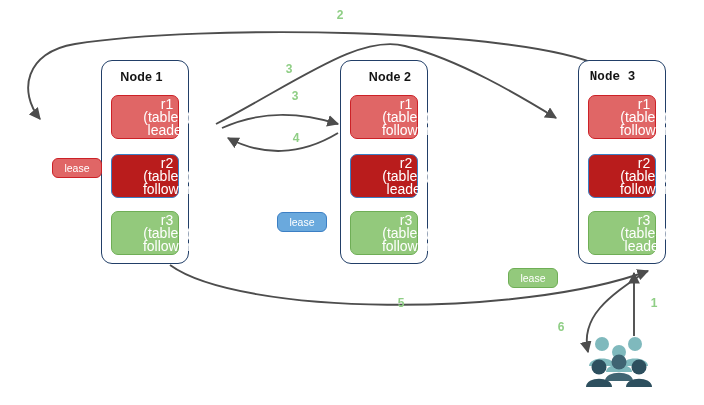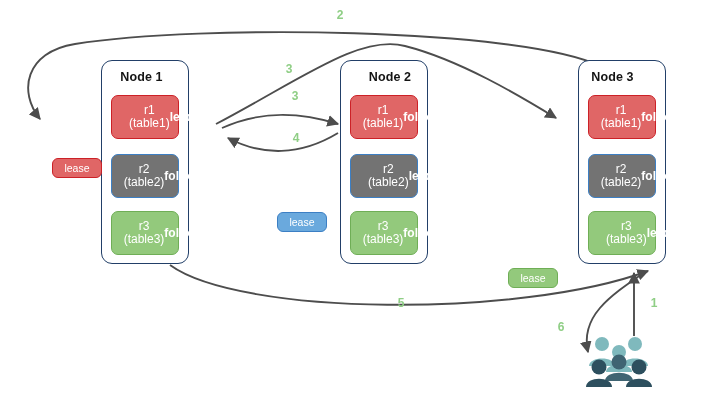--- a/index.html
+++ b/index.html
@@ -40,36 +40,36 @@
     font-size: 12.5px;
     font-weight: bold;
     color: #141414;
     letter-spacing: 0.1px;
   }
   .replica {
     position: absolute;
     box-sizing: border-box;
     border-radius: 7px;
     display: flex;
-    flex-direction: row;
+    flex-direction: column;
     align-items: center;
     justify-content: center;
-    font-size: 12px;
+    font-size: 14px;
     line-height: 13px;
     color: #ffffff;
     text-align: center;
     padding-left: 44px;
   }
-  .replica .line2 { display: block; font-weight: bold; }
+  .replica .line2 { display: block; }
   .rep-red {
     background: #e06666;
     border: 1.4px solid #cc2127;
   }
   .rep-blue {
-    background: #737373;
+    background: #b91c1c;
     border: 1.4px solid #3c7fc4;
   }
   .rep-green {
     background: #93c97c;
     border: 1.4px solid #6fae56;
   }
   .lease {
     position: absolute;
     box-sizing: border-box;
     border-radius: 6px;
@@ -159,21 +159,21 @@
   <div class="replica rep-blue" style="left:350px; top:154px; width:68px; height:44px;">
     <span>r2 (table2)</span>
     <span class="line2">leader</span>
   </div>
   <div class="replica rep-green" style="left:350px; top:211px; width:68px; height:44px;">
     <span>r3 (table3)</span>
     <span class="line2">follower</span>
   </div>
 
   <div class="node-box" style="left:578px; top:60px; width:88px; height:204px;"></div>
-  <div class="node-title" style="left:578px; top:70px; width:69px;">Node 3</div>
+  <div class="node-title" style="left:578px; top:70px; width:69px;font-family:Liberation Mono, monospace;">Node 3</div>
 
   <div class="replica rep-red" style="left:588px; top:95px; width:68px; height:44px;">
     <span>r1 (table1)</span>
     <span class="line2">follower</span>
   </div>
   <div class="replica rep-blue" style="left:588px; top:154px; width:68px; height:44px;">
     <span>r2 (table2)</span>
     <span class="line2">follower</span>
   </div>
   <div class="replica rep-green" style="left:588px; top:211px; width:68px; height:44px;">

